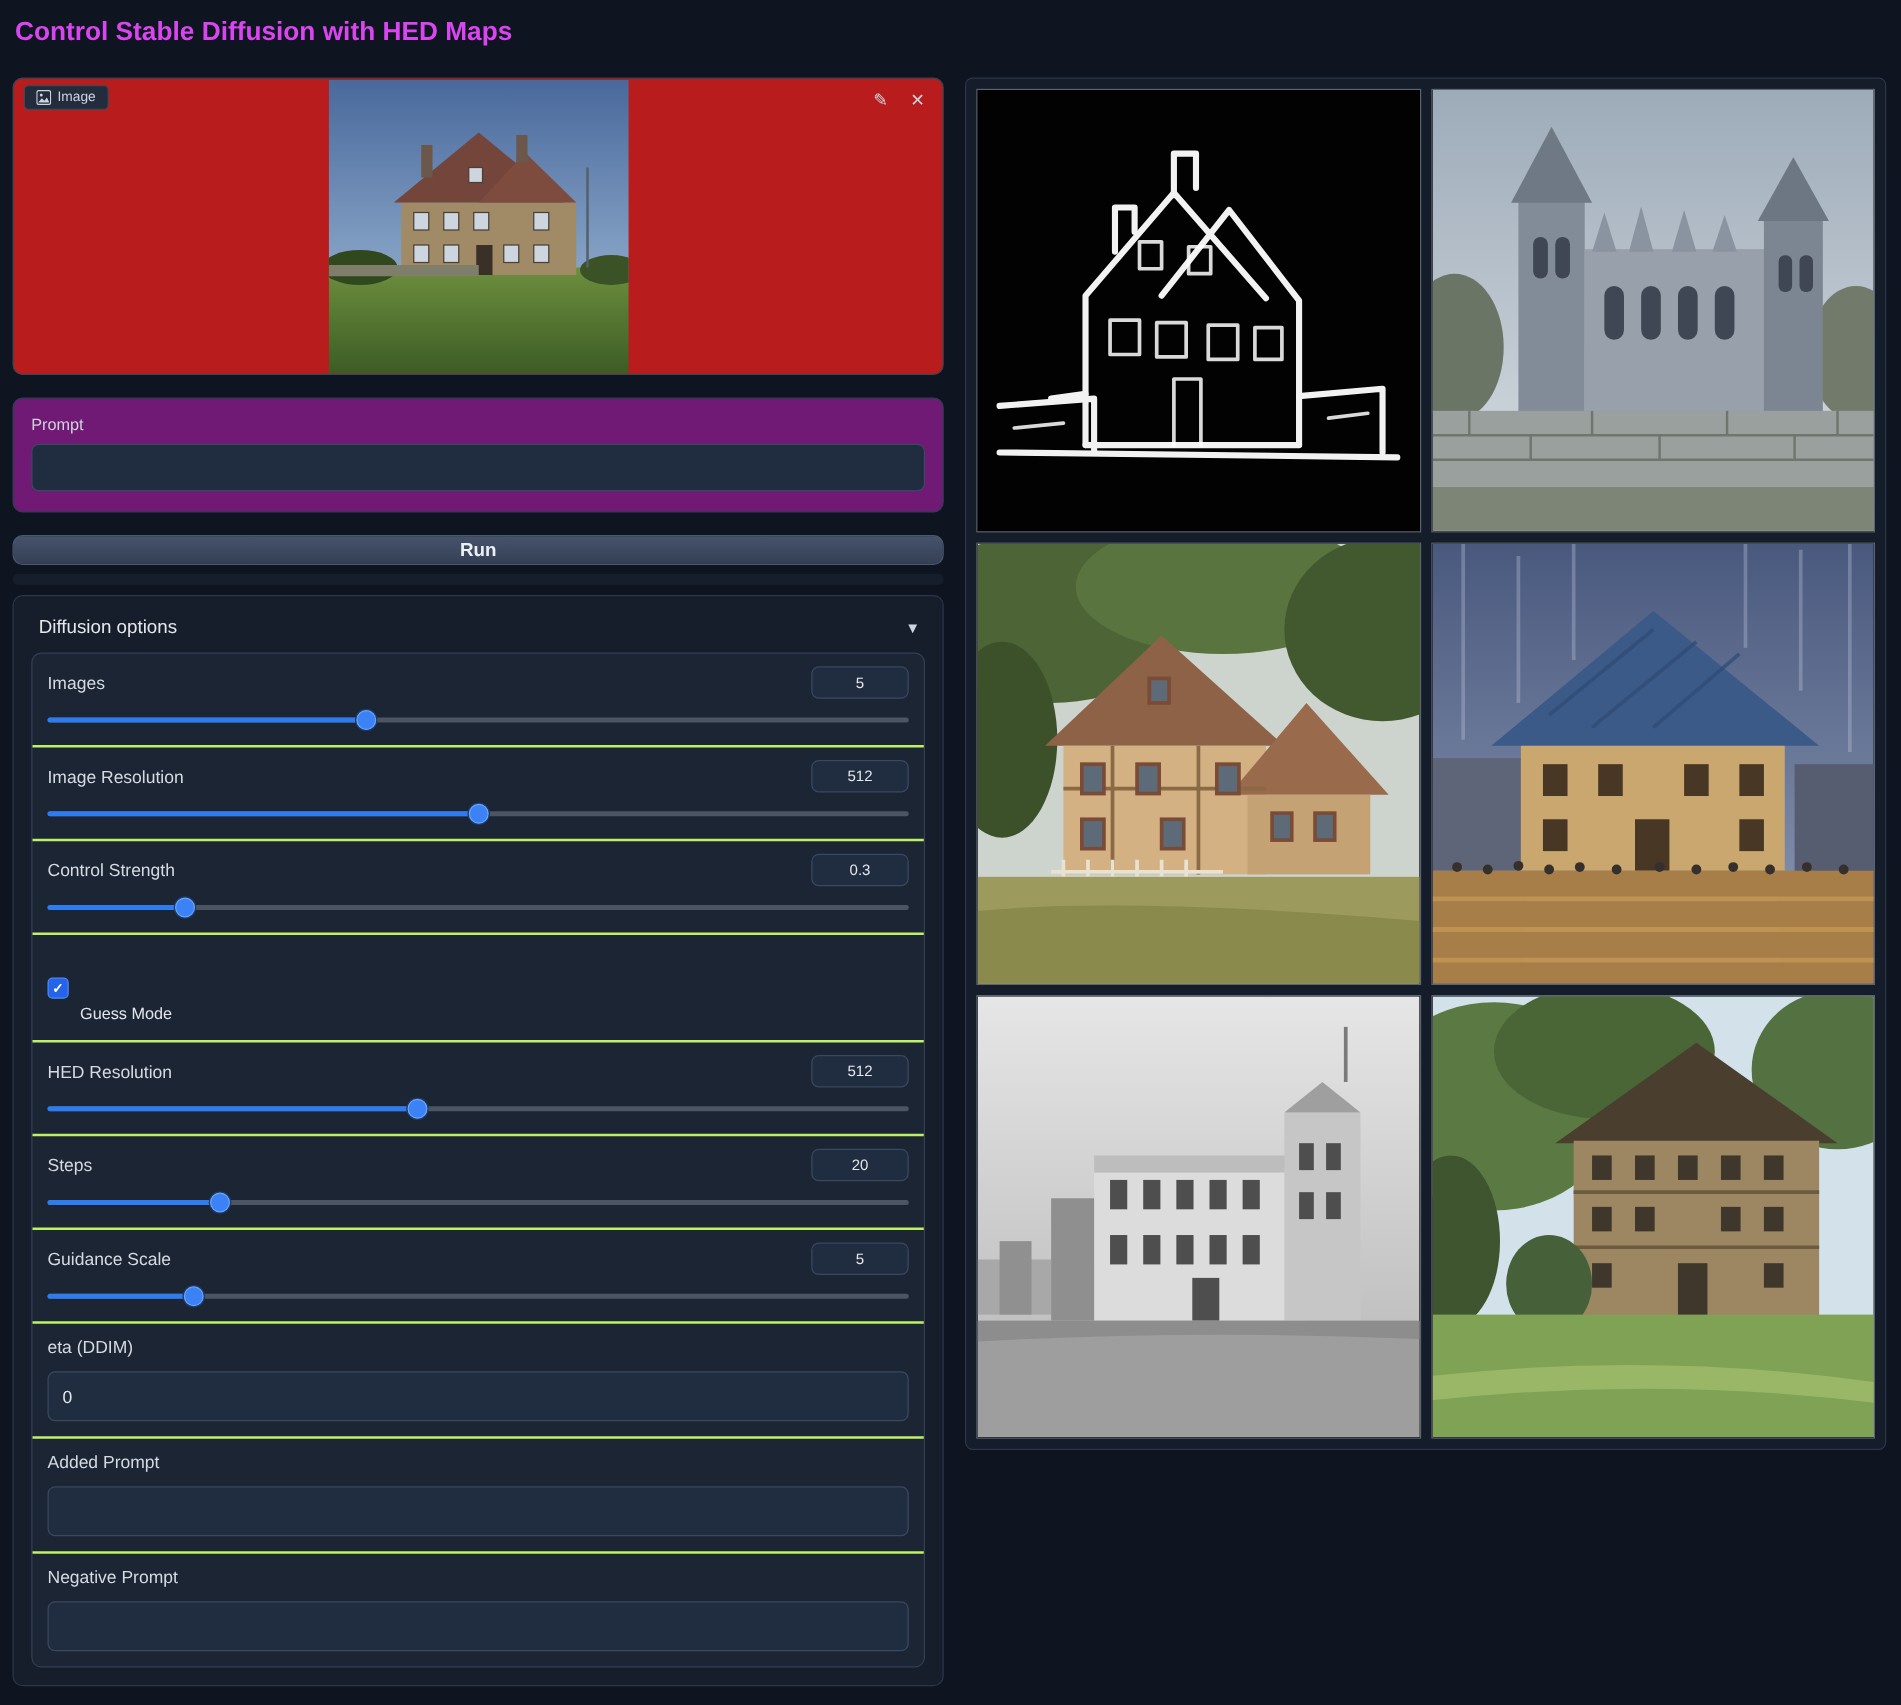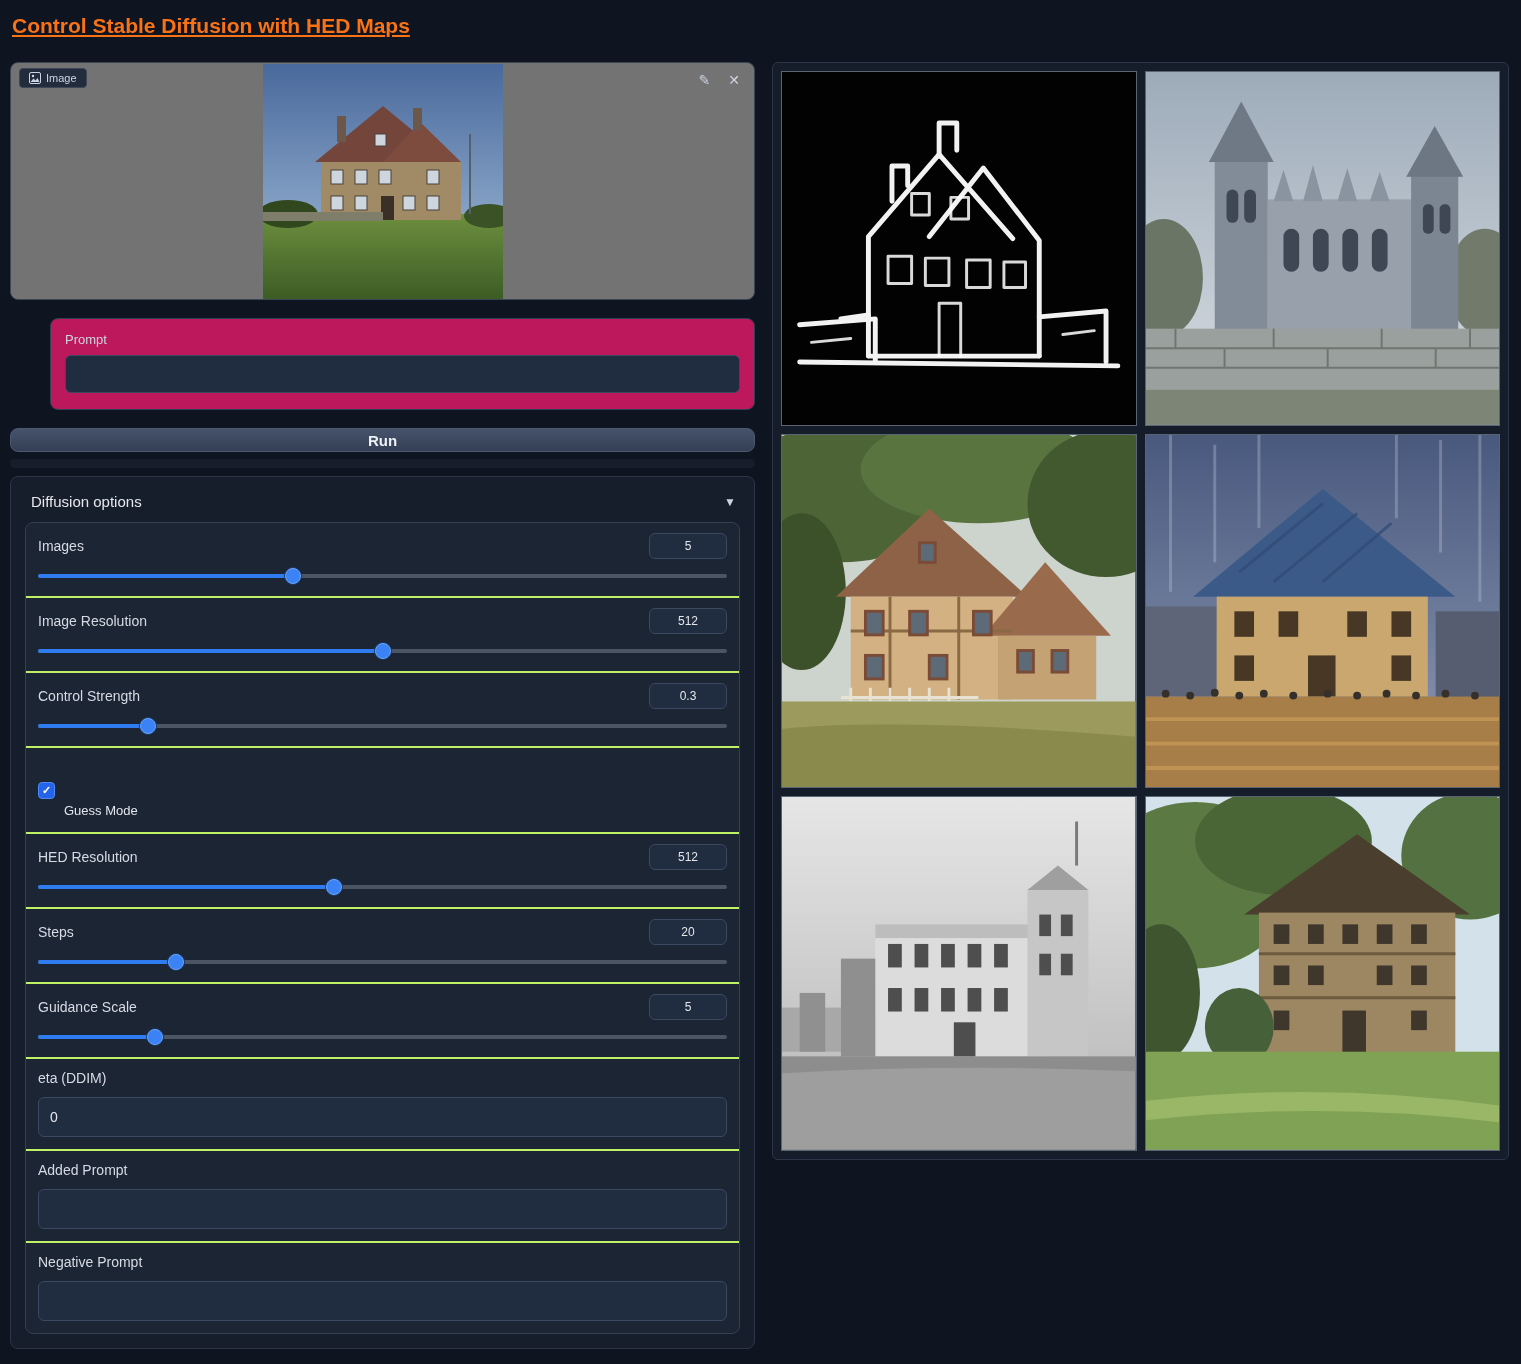--- a/index.html
+++ b/index.html
@@ -1,31 +1,31 @@
 <!DOCTYPE html>
 <html><head>
 <meta charset="utf-8">
 <style>
   * { margin:0; padding:0; box-sizing:border-box; }
   html,body { background:#0e1420; }
   body { font-family:"Liberation Sans", sans-serif; color:#e5e7eb; }
   .app { position:relative; width:1521px; height:1364px; background:#0e1420; overflow:hidden; }
 
-  .page-title { position:absolute; left:12px; top:14px; font-size:21px; font-weight:700; color:#f97316;text-decoration:underline; }
+  .page-title { position:absolute; left:12px; top:14px; font-size:21px; font-weight:700; color:#d946ef; }
 
   .left-col { position:absolute; left:10px; top:62px; width:745px; }
 
   
-  .image-panel { position:relative; height:238px; background:#737373; border:1px solid #3a4556; border-radius:8px; display:flex; align-items:center; justify-content:center; }
+  .image-panel { position:relative; height:238px; background:#b91c1c; border:1px solid #3a4556; border-radius:8px; display:flex; align-items:center; justify-content:center; }
   .image-badge { position:absolute; top:5px; left:8px; display:flex; align-items:center; gap:5px; background:#232c3c; border:1px solid #3d4758; border-radius:4px; padding:3px 9px; font-size:11px; color:#cbd5e1; }
   .img-actions { position:absolute; top:8px; right:12px; display:flex; gap:14px; }
   .icon-btn { background:transparent; border:none; color:#cbd5e1; font-size:14px; cursor:pointer; line-height:1; padding:2px; }
 
   
-  .panel { background:#be185d; border:1px solid #323e52; border-radius:8px;margin-left:40px; }
+  .panel { background:#701a75; border:1px solid #323e52; border-radius:8px; }
   .prompt-panel { margin-top:18px; padding:13px 14px 16px; }
   .field-label { display:block; font-size:13px; color:#ced4dd; margin-bottom:8px; }
   .text-input { width:100%; height:38px; background:#202c3f; border:1px solid #3a4860; border-radius:6px; color:#e5e7eb; padding:0 11px; font-size:14px; outline:none; }
 
   .run-btn { margin-top:18px; width:100%; height:24px; background:linear-gradient(#46536b,#343f55); border:1px solid #4a5870; border-radius:8px; color:#eceff4; font-weight:700; font-size:15px; font-family:"Liberation Sans", sans-serif; cursor:pointer; }
   .run-strip { margin-top:7px; height:9px; border-radius:5px; background:#161e2b; width:100%; }
 
   
   .advanced { margin-top:8px; background:#161e2c; border:1px solid #2c3648; border-radius:8px; padding:12px 14px 14px; }
   .adv-header { display:flex; align-items:center; justify-content:space-between; padding:4px 4px 12px 6px; font-size:15px; color:#e5e7eb; cursor:pointer; }

